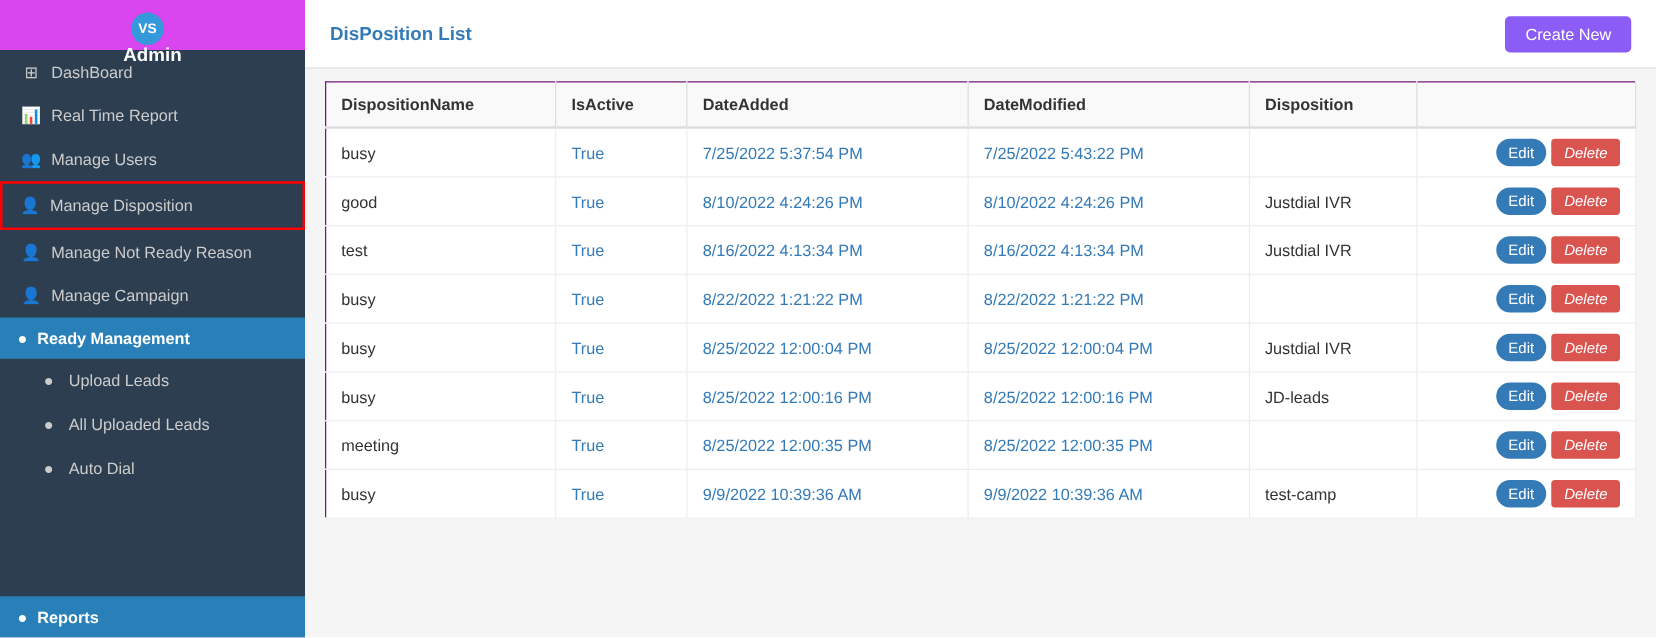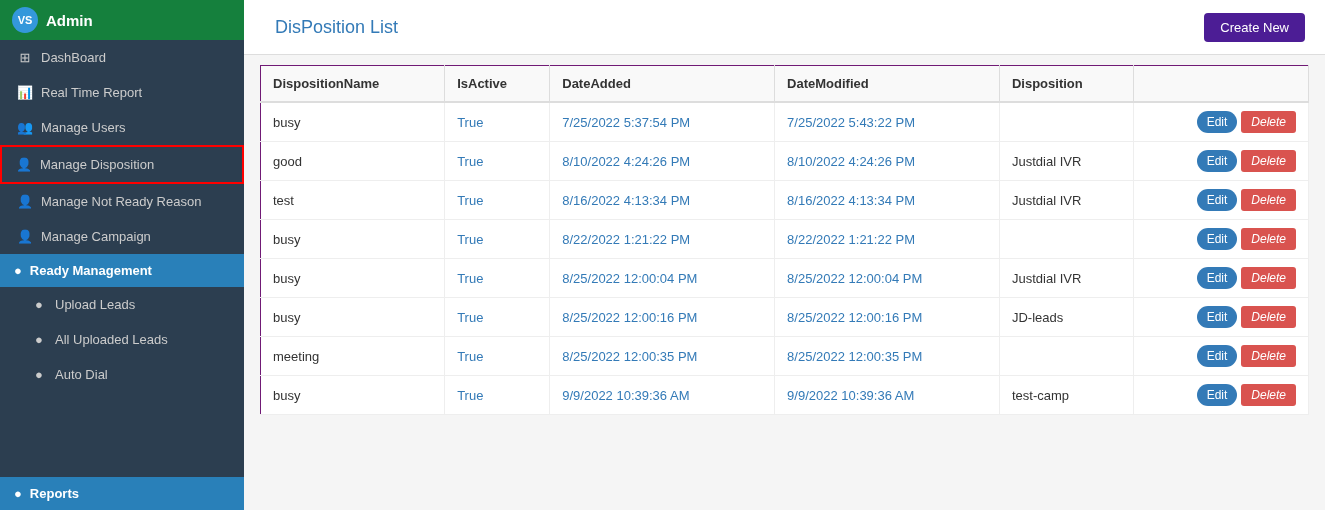--- a/index.html
+++ b/index.html
@@ -14,25 +14,26 @@
       flex-direction: column;
       flex-shrink: 0;
       height: 510px;
       overflow: hidden;
     }
 
     .sidebar-header {
       display: flex;
       align-items: center;
       padding: 10px 12px;
-      background: #15803d;
+      background: #d946ef;
       color: white;
       font-size: 15px;
       font-weight: bold;
       height: 40px;
+      flex-direction: column;
     }
 
     .sidebar-logo {
       width: 26px;
       height: 26px;
       background: #3498db;
       border-radius: 50%;
       display: flex;
       align-items: center;
       justify-content: center;
@@ -96,27 +97,26 @@
       padding: 10px 20px;
       display: flex;
       align-items: center;
       justify-content: space-between;
       border-bottom: 1px solid #ddd;
       height: 55px;
     }
 
     .page-title {
       color: #337ab7;
-      font-size: 18px;
-      font-weight: normal;
-      margin-left: 11px;
+      font-size: 15px;
+      font-weight: bold;
     }
 
     .btn-create {
-      background: #4c1d95;
+      background: #8b5cf6;
       color: white;
       border: none;
       padding: 7px 16px;
       border-radius: 4px;
       font-size: 13px;
       cursor: pointer;
     }
 
     .table-container {
       flex: 1;

